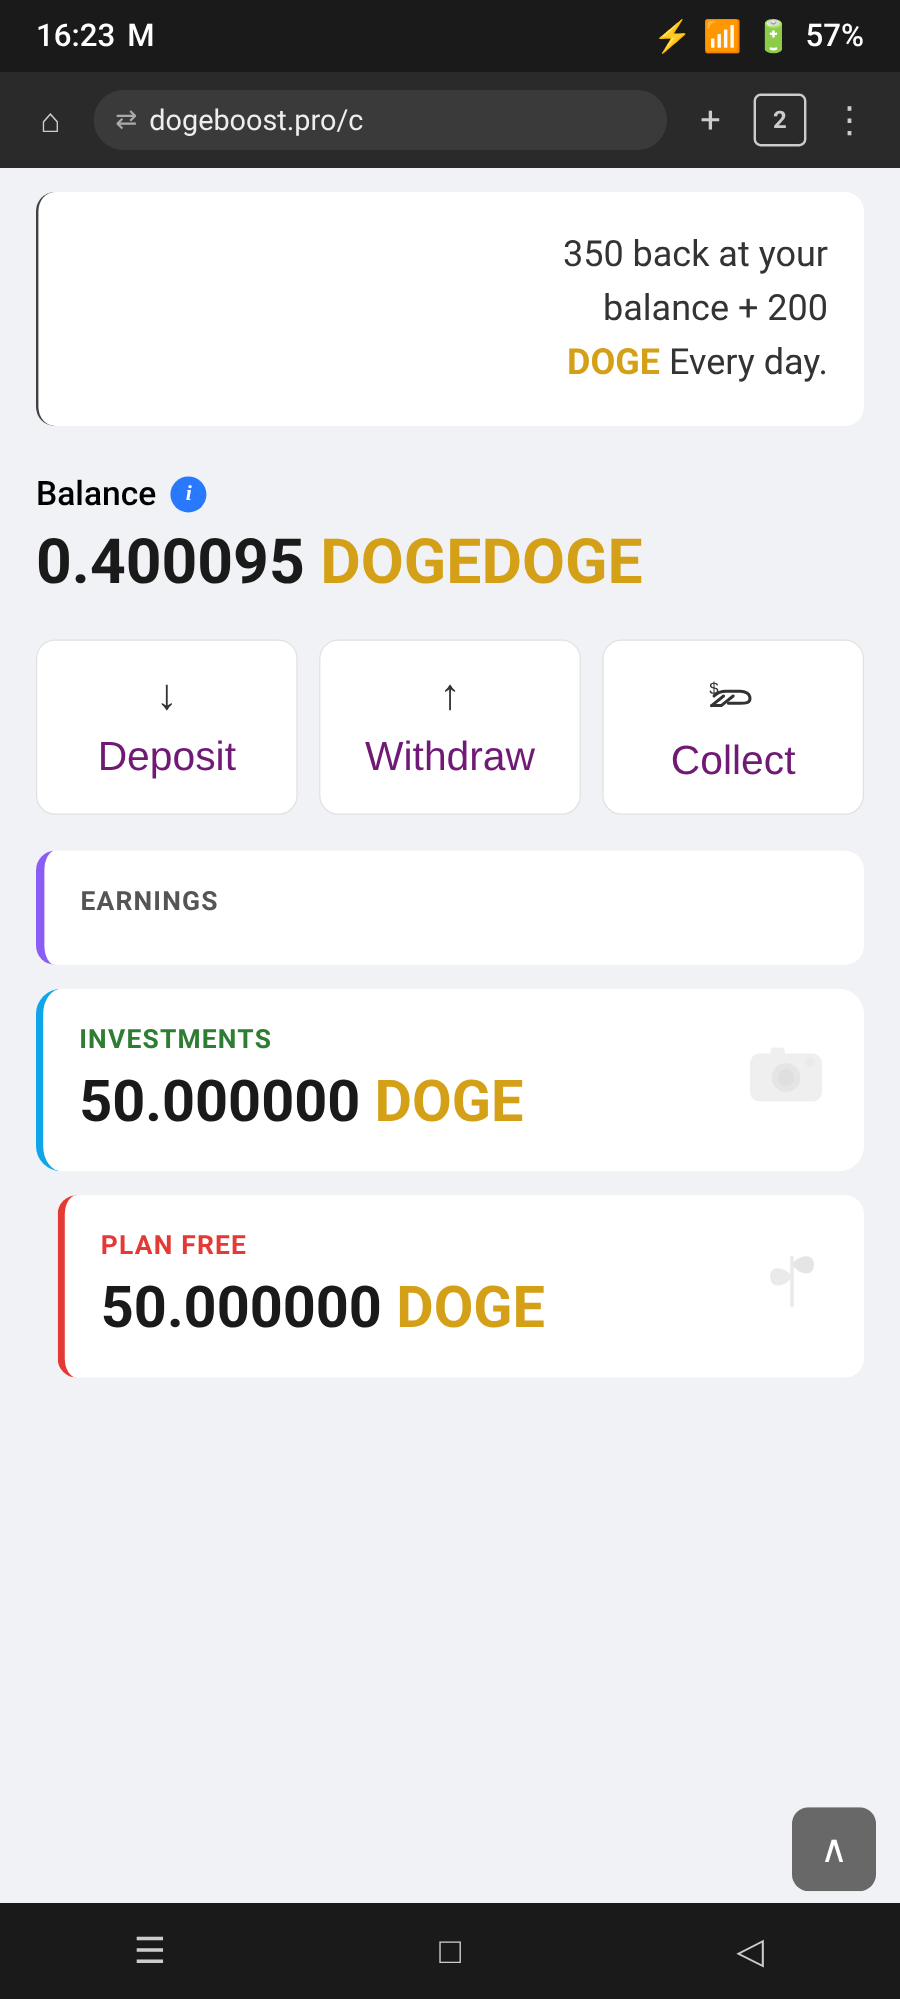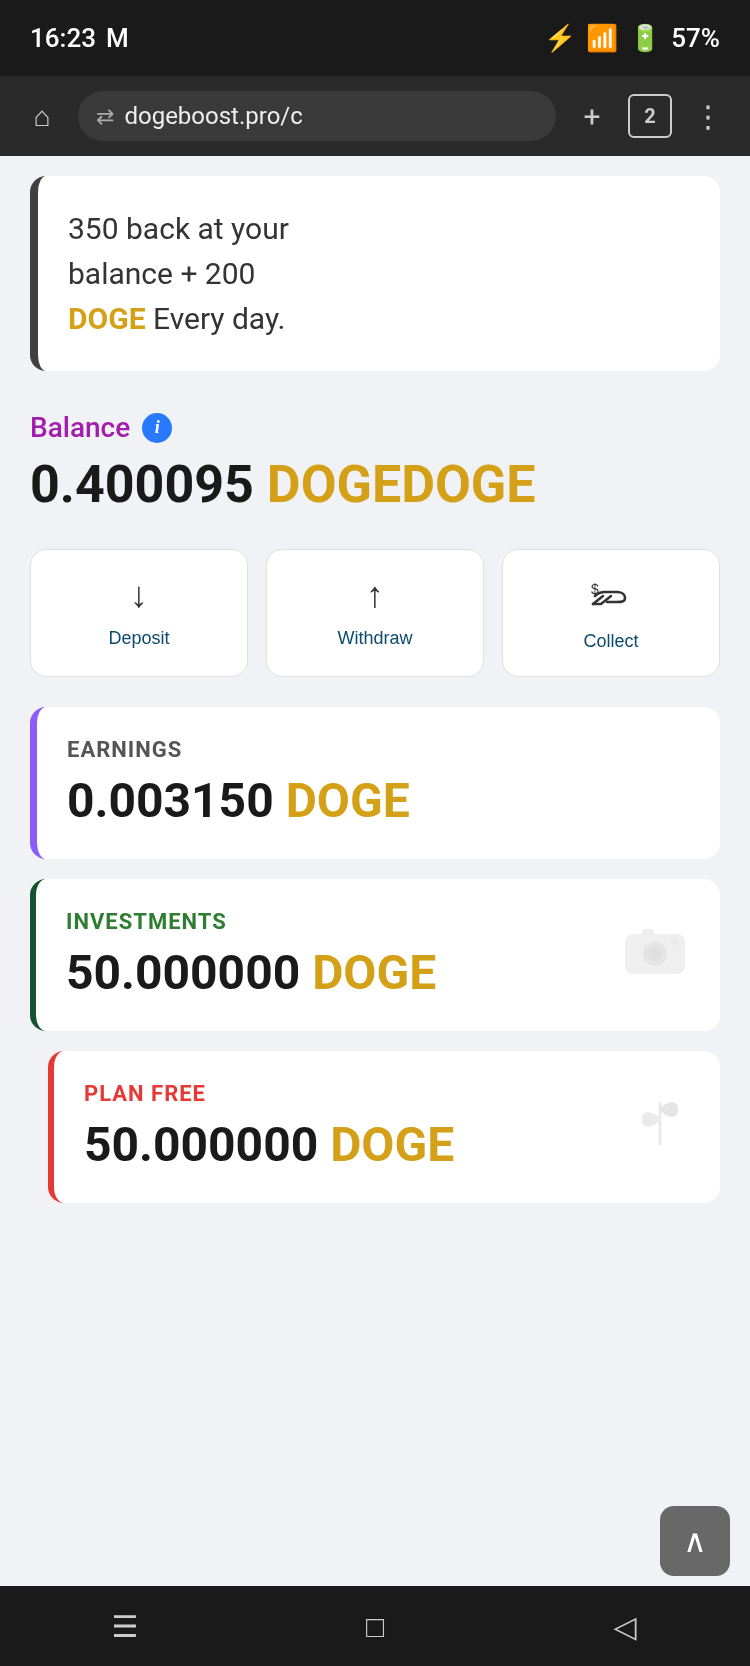--- a/index.html
+++ b/index.html
@@ -10,21 +10,21 @@
       min-height: 1666px;
       font-family: 'Roboto', Arial, sans-serif;
       background: #f0f2f5;
       overflow-x: hidden;
     }
 
     
     .status-bar {
       background: #1a1a1a;
       color: #fff;
-      height: 76px;
+      height: 60px;
       display: flex;
       align-items: center;
       justify-content: space-between;
       padding: 0 30px;
       font-size: 26px;
       font-weight: 500;
     }
     .status-bar-left { display: flex; align-items: center; gap: 10px; }
     .status-bar-right { display: flex; align-items: center; gap: 10px; }
 
@@ -83,22 +83,22 @@
       background: #f0f2f5;
       padding: 0;
     }
 
     
     .promo-card {
       background: #fff;
       margin: 20px 30px 10px 30px;
       border-radius: 16px;
       padding: 30px 30px 30px 30px;
-      border-left: 8px solid #404040;
-      text-align: left;
+      border-left: 2px solid #404040;
+      text-align: right;
       font-size: 30px;
       color: #333;
       line-height: 1.5;
     }
     .promo-doge {
       color: #d4a017;
       font-weight: bold;
     }
 
     
@@ -106,21 +106,21 @@
       padding: 30px 30px 10px 30px;
     }
     .balance-label-row {
       display: flex;
       align-items: center;
       gap: 12px;
       margin-bottom: 10px;
     }
     .balance-label {
       font-size: 28px;
-      color: #a21caf;
+      color: #000000;
       font-weight: 500;
     }
     .info-icon {
       width: 30px;
       height: 30px;
       background: #2979ff;
       border-radius: 50%;
       display: flex;
       align-items: center;
       justify-content: center;
@@ -156,39 +156,40 @@
       flex-direction: column;
       align-items: center;
       gap: 12px;
       cursor: pointer;
     }
     .action-btn-icon {
       font-size: 36px;
       color: #333;
     }
     .action-btn-label {
-      font-size: 18px;
-      color: #0c4a6e;
+      font-size: 34px;
+      color: #701a75;
       font-weight: 400;
     }
 
     
     .info-card {
       background: #fff;
       margin: 0 30px 20px 30px;
       border-radius: 16px;
       padding: 30px 30px;
       position: relative;
       overflow: hidden;
     }
     .info-card-earnings {
       border-left: 7px solid #8b5cf6;
     }
     .info-card-investments {
-      border-left: 6px solid #14532d;
+      border-left: 6px solid #0ea5e9;
+      border-radius: 21px;
     }
     .info-card-planfree {
       border-left: 6px solid #e53935;
       margin-left: 48px;
     }
 
     .card-label {
       font-size: 22px;
       font-weight: 700;
       letter-spacing: 1px;
@@ -328,24 +329,20 @@
           <path d="M2 30 L12 22" stroke="#333" stroke-width="2.5" stroke-linecap="round"></path>
           <path d="M2 30 L10 30 L20 22" stroke="#333" stroke-width="2.5" fill="none" stroke-linecap="round" stroke-linejoin="round"></path>
         </svg>
       </span>
       <span class="action-btn-label">Collect</span>
     </button>
   </div>
 
   <div class="info-card info-card-earnings">
     <div class="card-label card-label-earnings">EARNINGS</div>
-    <div class="card-amount">
-      <span>0.003150</span>
-      <span class="doge-label"> DOGE</span>
-    </div>
   </div>
 
   <div class="info-card info-card-investments">
     <div class="card-label card-label-investments">INVESTMENTS</div>
     <div class="card-amount">
       <span>50.000000</span>
       <span class="doge-label"> DOGE</span>
     </div>
     <div class="card-icon">
       <svg width="70" height="60" viewBox="0 0 70 60" fill="#bbb" xmlns="http://www.w3.org/2000/svg">

